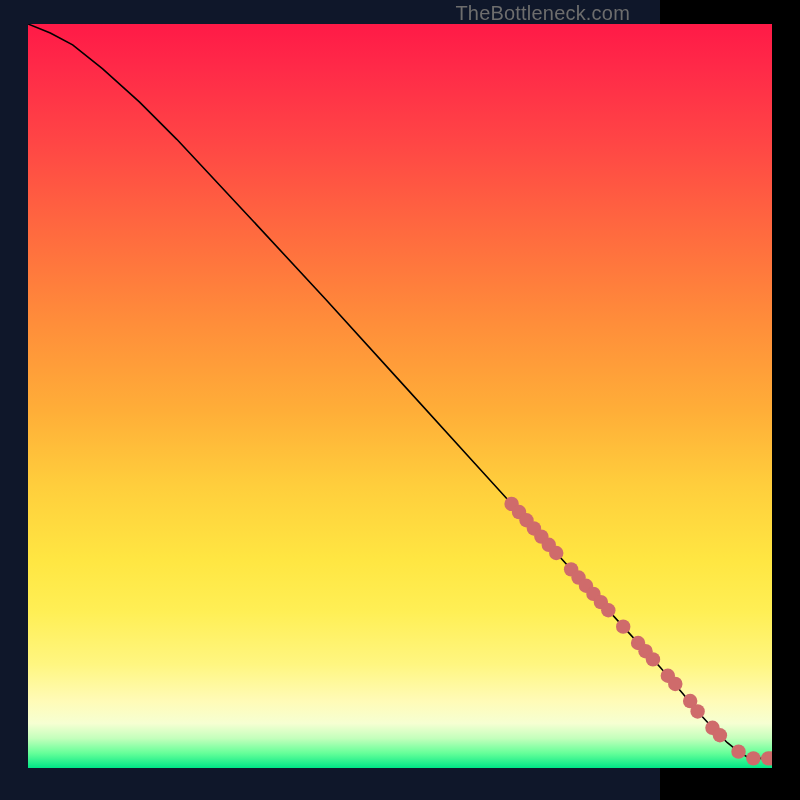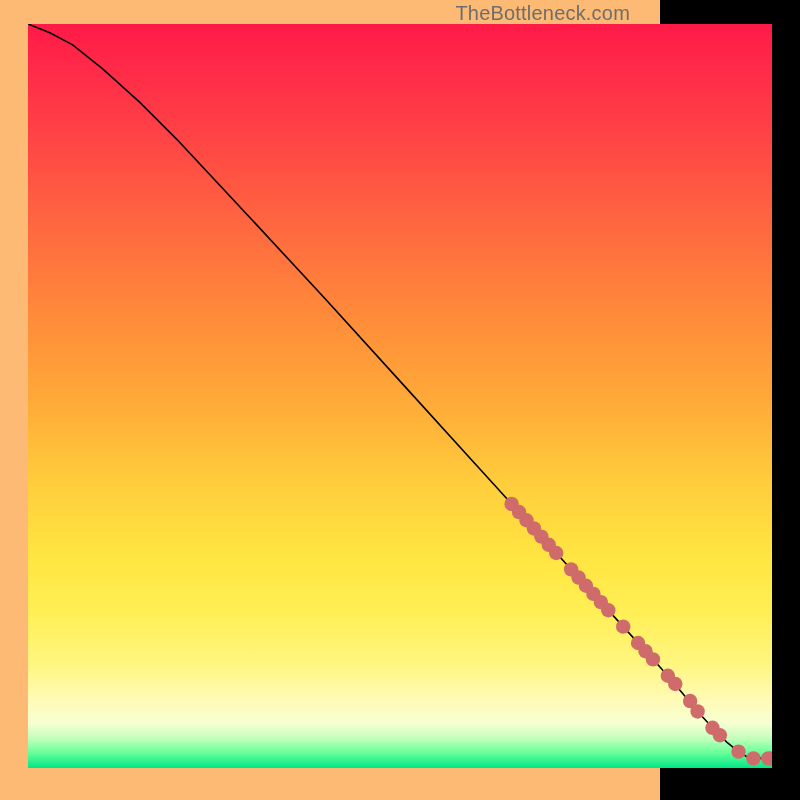--- a/index.html
+++ b/index.html
@@ -8,21 +8,21 @@
     width: 800px;
     height: 800px;
     background: #000;
     overflow: hidden;
     font-family: Arial, Helvetica, sans-serif;
   }
   .stage {
     position: relative;
     width: 660px;
     height: 800px;
-    background: #fdba74;
+    background: #0f172a;
   }
   .plot-area {
     position: absolute;
     left: 28px;
     top: 24px;
     width: 744px;
     height: 744px;
     
     background: linear-gradient(
       to bottom,

